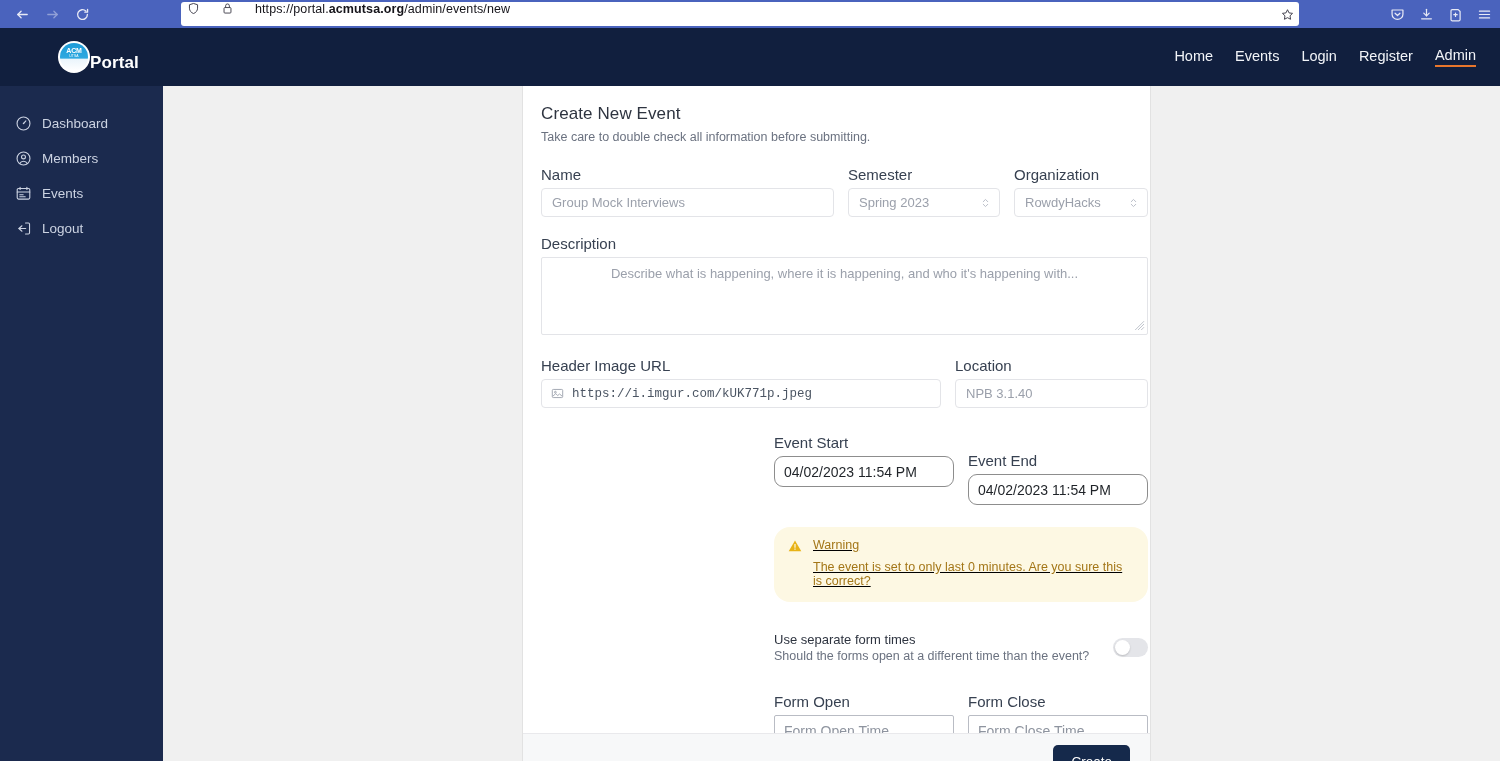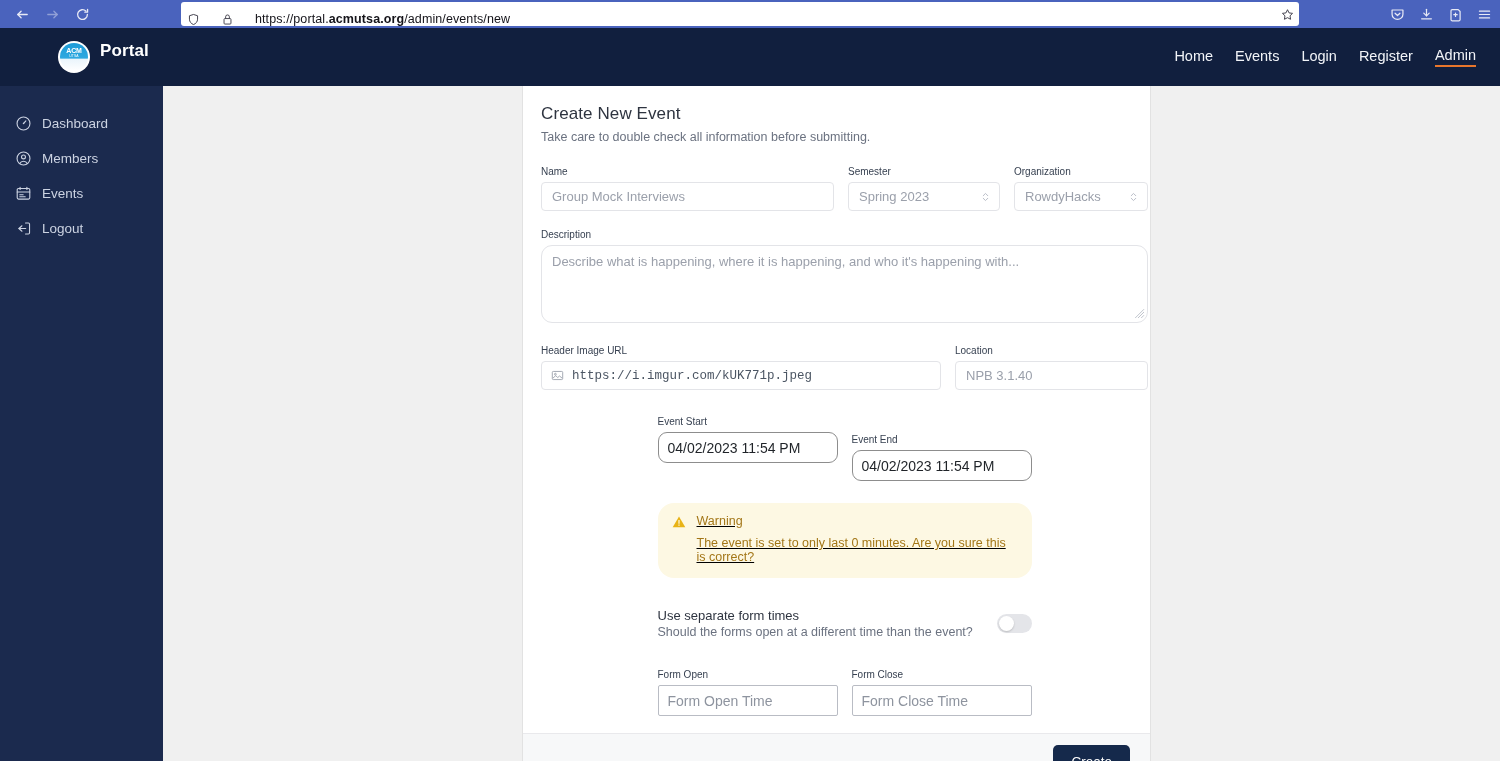--- a/index.html
+++ b/index.html
@@ -26,21 +26,21 @@
   }
   .nav-btn.disabled { opacity: 0.45; }
   .nav-btn svg { display: block; }
 
   .urlbar {
     position: absolute;
     left: 181px; top: 2px;
     width: 1100px; height: 24px;
     background: #ffffff;
     border-radius: 3px;
-    display: flex; align-items: flex-end;
+    display: flex; align-items: flex-start;
     padding: 0 6px;
     gap: 22px;
   }
   .urlbar .u-icon { display: flex; align-items: center; color: #42414d; }
   .urlbar .u-text {
     font-size: 12.5px; color: #15141a;
     white-space: nowrap; overflow: hidden;
     letter-spacing: 0.1px;
   }
   .urlbar .u-text b { font-weight: 700; }
@@ -59,21 +59,21 @@
   .chrome-right > span { display: flex; align-items: center; }
 
   
   .app-header {
     height: 58px; width: 100%;
     background: #111f3e;
     display: flex; align-items: center;
     position: relative;
   }
   .brand {
-    display: flex; align-items: flex-start; gap: 10px;
+    display: flex; align-items: flex-end; 
     margin-left: 58px;
   }
   .logo-circle {
     width: 32px; height: 32px; border-radius: 50%;
     background: #ffffff;
     display: flex; align-items: center; justify-content: center;
     overflow: hidden;
     flex: none;
   }
   .logo-inner {
@@ -150,21 +150,21 @@
 
   h1.page-title {
     margin: 0; font-size: 17px; font-weight: 400;
     color: #2e3440; letter-spacing: 0.1px;
   }
   .page-sub {
     margin: 6px 0 0 0; font-size: 12.5px; color: #6b7280;
   }
 
   .field-label {
-    font-size: 10px; color: #374151; margin-bottom: 5px;
+    font-size: 15px; color: #374151; margin-bottom: 5px;
     display: block;
   }
 
   .row { display: flex; gap: 14px; }
 
   .inp {
     width: 100%; height: 29px;
     border: 1px solid #e3e4e8; border-radius: 4px;
     background: #fff;
     font-size: 13px; color: #9ba0ab;
@@ -177,24 +177,25 @@
 
   .select-wrap { position: relative; }
   .select-wrap .chev {
     position: absolute; right: 9px; top: 50%; transform: translateY(-50%);
     color: #b8bcc6; display: flex; align-items: center;
     pointer-events: none;
   }
 
   .ta {
     width: 100%; height: 78px;
-    border: 1px solid #e3e4e8; border-radius: 11px;
+    border: 1px solid #e3e4e8; border-radius: 2px;
     background: #fff; padding: 8px 10px;
     font-size: 13px; color: #9ba0ab;
     position: relative;
+    text-align: center;
   }
   .ta .grip {
     position: absolute; right: 2px; bottom: 1px;
     color: #b9bdc6; font-size: 9px; line-height: 1;
   }
 
   .date-inp {
     width: 100%; height: 31px;
     border: 1px solid #8d8d8d; border-radius: 9px;
     background: #fff;
@@ -246,21 +247,21 @@
     border: none; border-radius: 5px;
     padding: 9px 18px;
     cursor: pointer;
     font-family: "Liberation Sans", sans-serif;
   }
 
   .mt-18 { margin-top: 18px; }
   .mt-22 { margin-top: 22px; }
   .mt-26 { margin-top: 26px; }
   .mt-30 { margin-top: 30px; }
-  .center-col { width: 100%; display: flex; justify-content: center; }
+  .center-col { width: 100%; display: flex; justify-content: flex-end; }
   .inner-block { width: 374px; }
 </style>
 </head>
 <body>
 
 <div class="browser-bar">
   <div class="nav-btns">
     <div class="nav-btn">
       <svg width="15" height="15" viewBox="0 0 16 16" fill="none" stroke="currentColor" stroke-width="1.4" stroke-linecap="round" stroke-linejoin="round">
           <path d="M13 8H3"></path>

